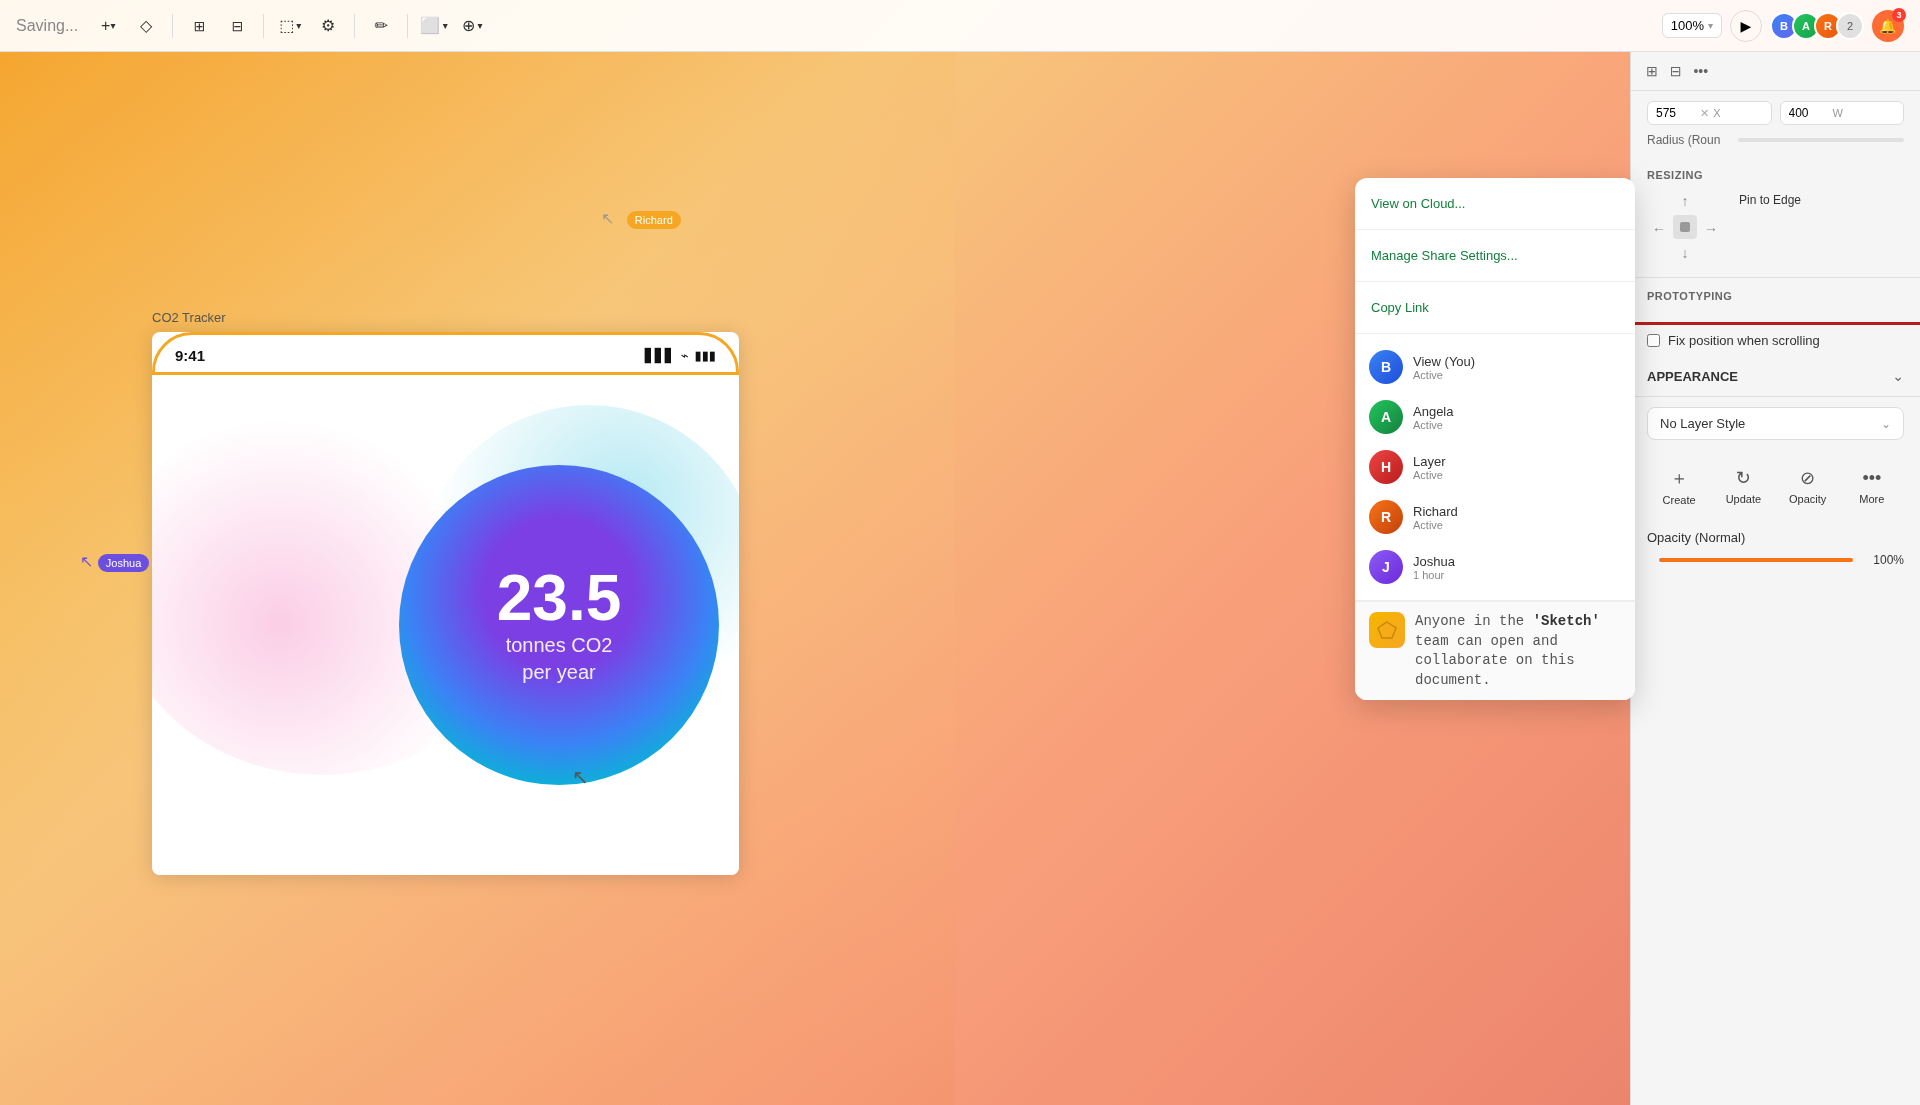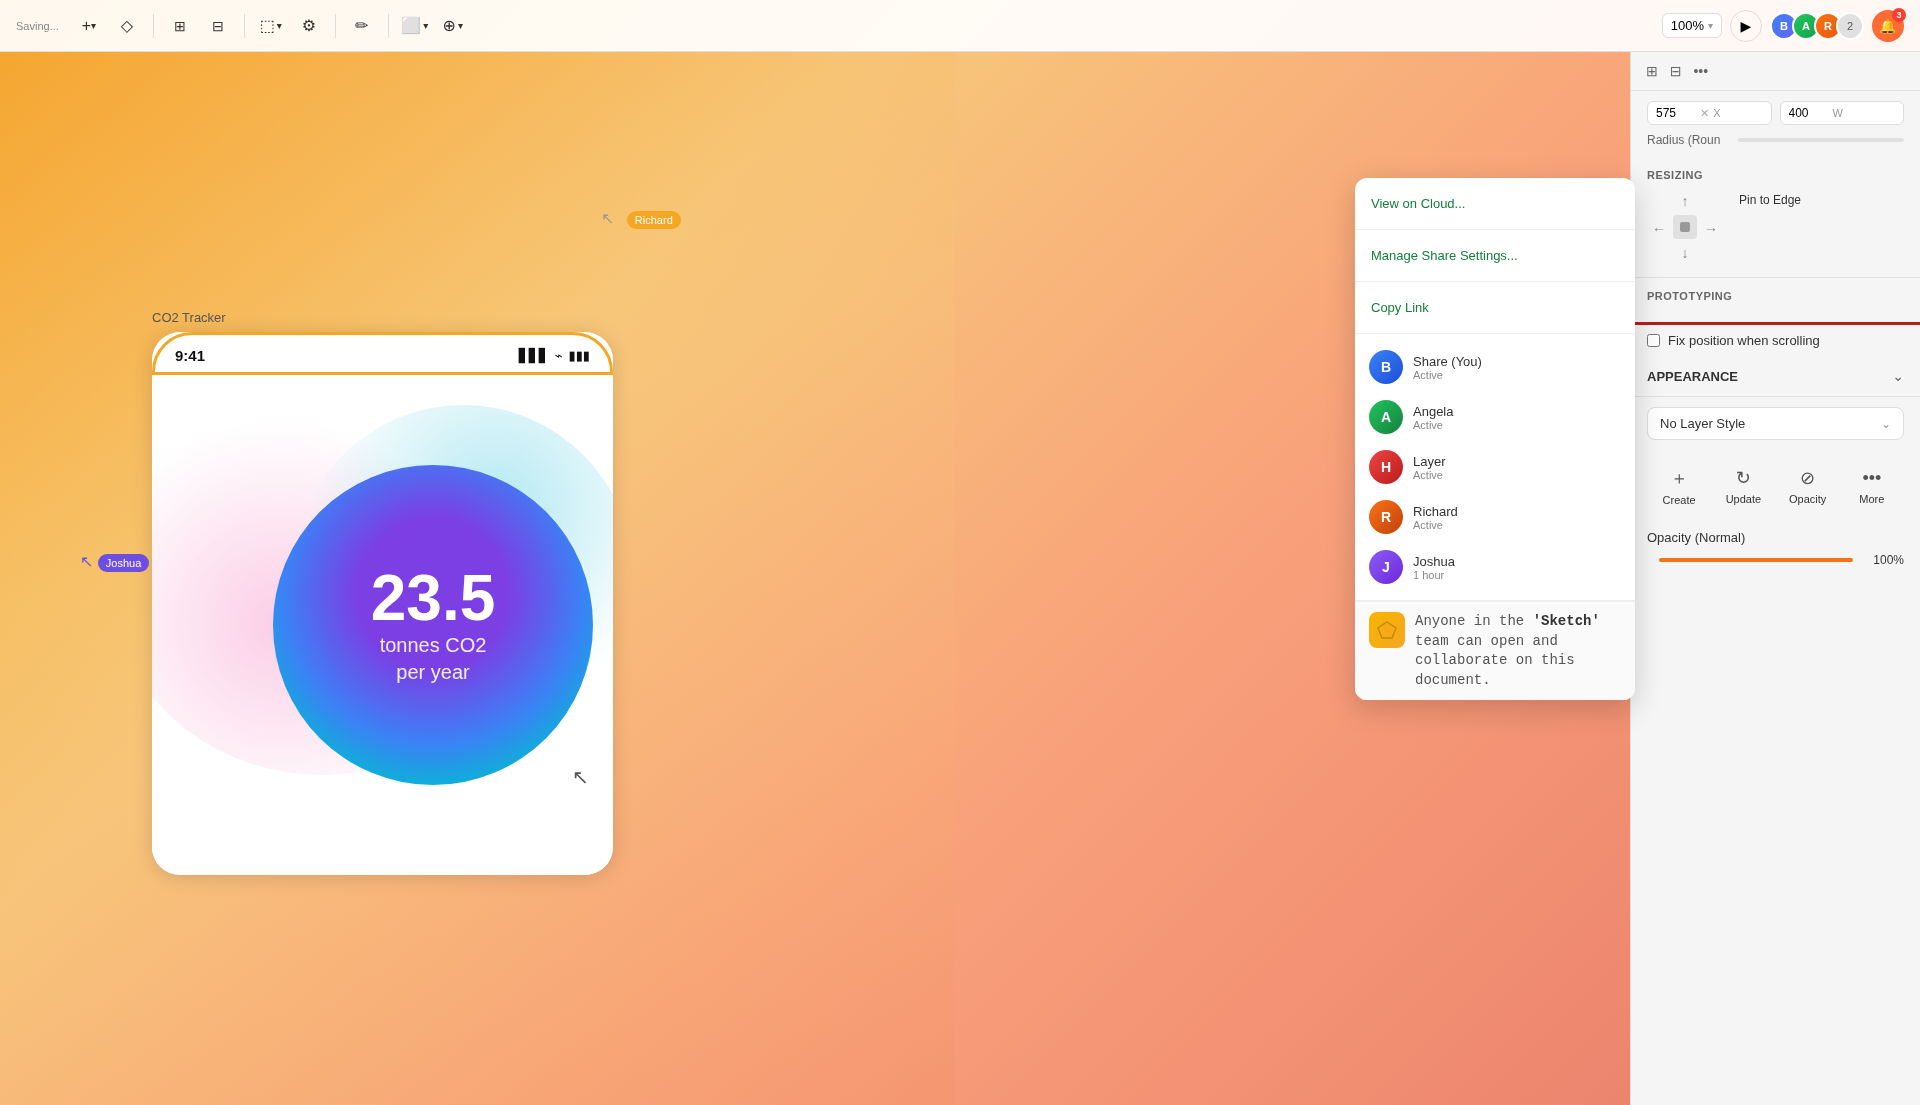--- a/index.html
+++ b/index.html
@@ -209,23 +209,23 @@
       border-radius: 2px;
       position: relative;
     }
     .opacity-value { font-size: 12px; color: #333; font-weight: 500; }
 
     
     .canvas-frame {
       position: absolute;
       top: 280px;
       left: 152px;
-      width: 461px;
+      width: 587px;
       background: white;
-      border-radius: 28px;
+      border-radius: 8px;
       overflow: hidden;
       box-shadow: 0 2px 20px rgba(0,0,0,0.15);
     }
     .frame-title {
       position: absolute;
       top: 258px; left: 152px;
       font-size: 13px;
       color: #555;
     }
     .status-bar {
@@ -437,21 +437,21 @@
       height: 4px;
       background: #e0e0e0;
       border-radius: 2px;
     }
   </style>
 </head>
 <body>
 
 <div class="toolbar">
   <div class="toolbar-left">
-    <span style="font-size:11px;color:#888;margin-right:8px;">Saving...</span>
+    <span style="font-size:16px;color:#888;margin-right:8px;">Saving...</span>
 
     <button class="toolbar-icon-btn">
       <span>+</span>
       <span style="font-size:10px;">▾</span>
     </button>
     <button class="toolbar-icon-btn">
       <span>◇</span>
     </button>
     <div class="toolbar-separator"></div>
     <button class="toolbar-icon-btn" style="font-size:14px;">⊞</button>
@@ -642,21 +642,21 @@
     <div class="dropdown-menu-item">Copy Link</div>
   </div>
 
   <div class="dropdown-divider"></div>
 
   <div class="collab-list">
 
     <div class="collab-item">
       <div class="collab-avatar" style="background:linear-gradient(135deg,#3b82f6,#1d4ed8);">B</div>
       <div class="collab-info">
-        <span class="collab-name">Share (You)</span>
+        <span class="collab-name">View (You)</span>
         <span class="collab-status">Active</span>
       </div>
     </div>
 
     <div class="collab-item">
       <div class="collab-avatar" style="background:linear-gradient(135deg,#22c55e,#15803d);">A</div>
       <div class="collab-info">
         <span class="collab-name">Angela</span>
         <span class="collab-status">Active</span>
       </div>

